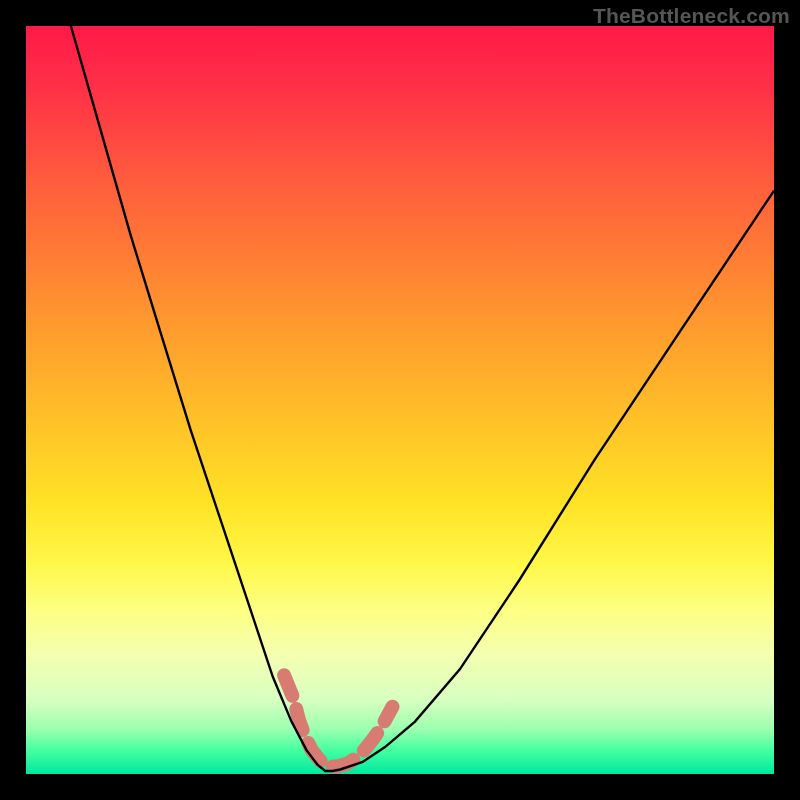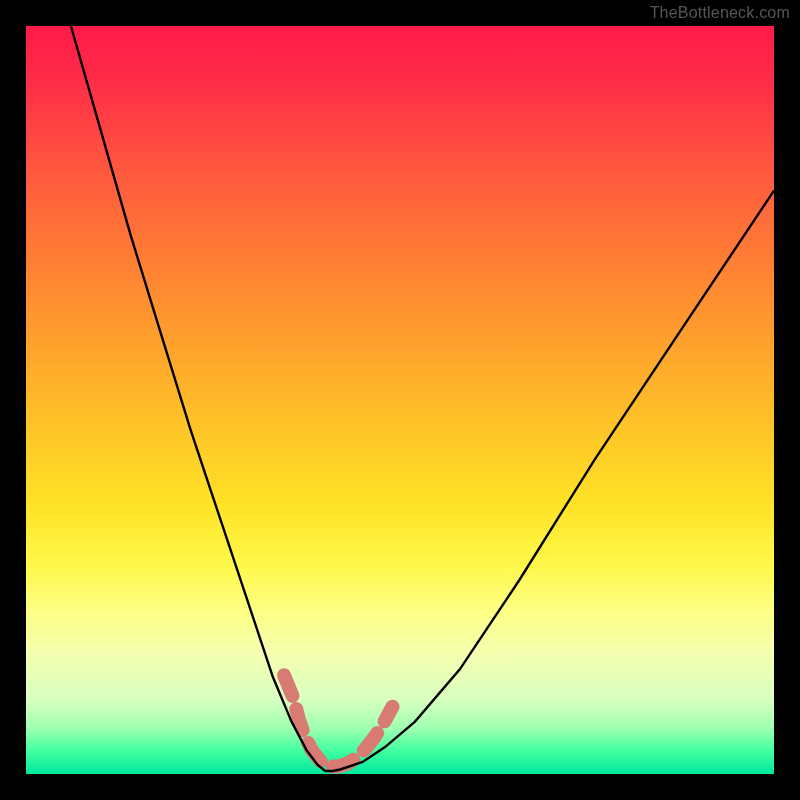--- a/index.html
+++ b/index.html
@@ -60,22 +60,22 @@
   }
   .solid-curve {
     stroke: #000;
     stroke-width: 2.4;
     fill: none;
   }
   .watermark {
     position: absolute;
     top: 4px;
     right: 10px;
-    font-size: 16px;
-    font-weight: 400;
+    font-size: 21px;
+    font-weight: 700;
     color: #565656;
     letter-spacing: 0.2px;
   }
 </style>
 </head>
 <body>
 
 <div class="frame">
   <div class="plot">
     <div class="gradient"></div>

